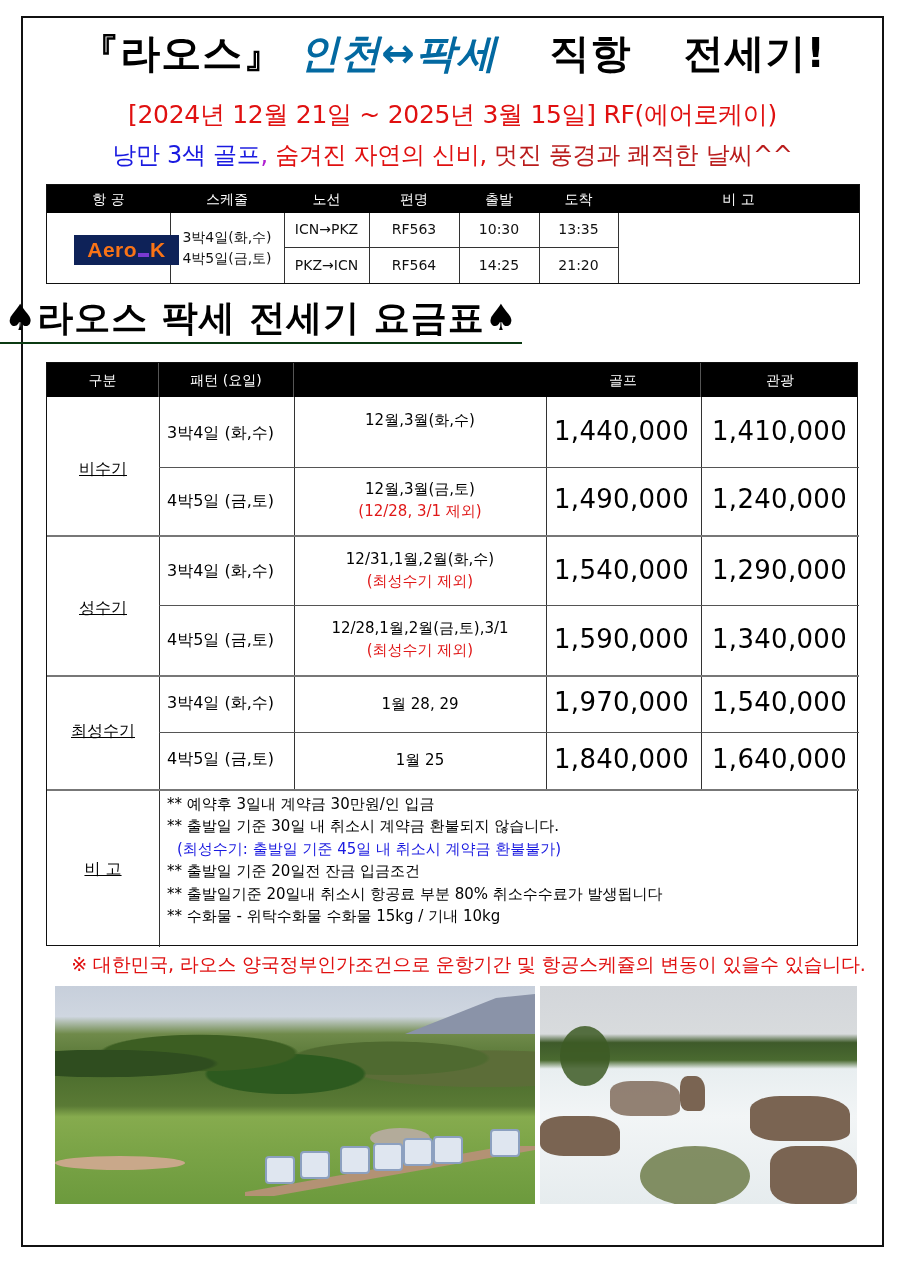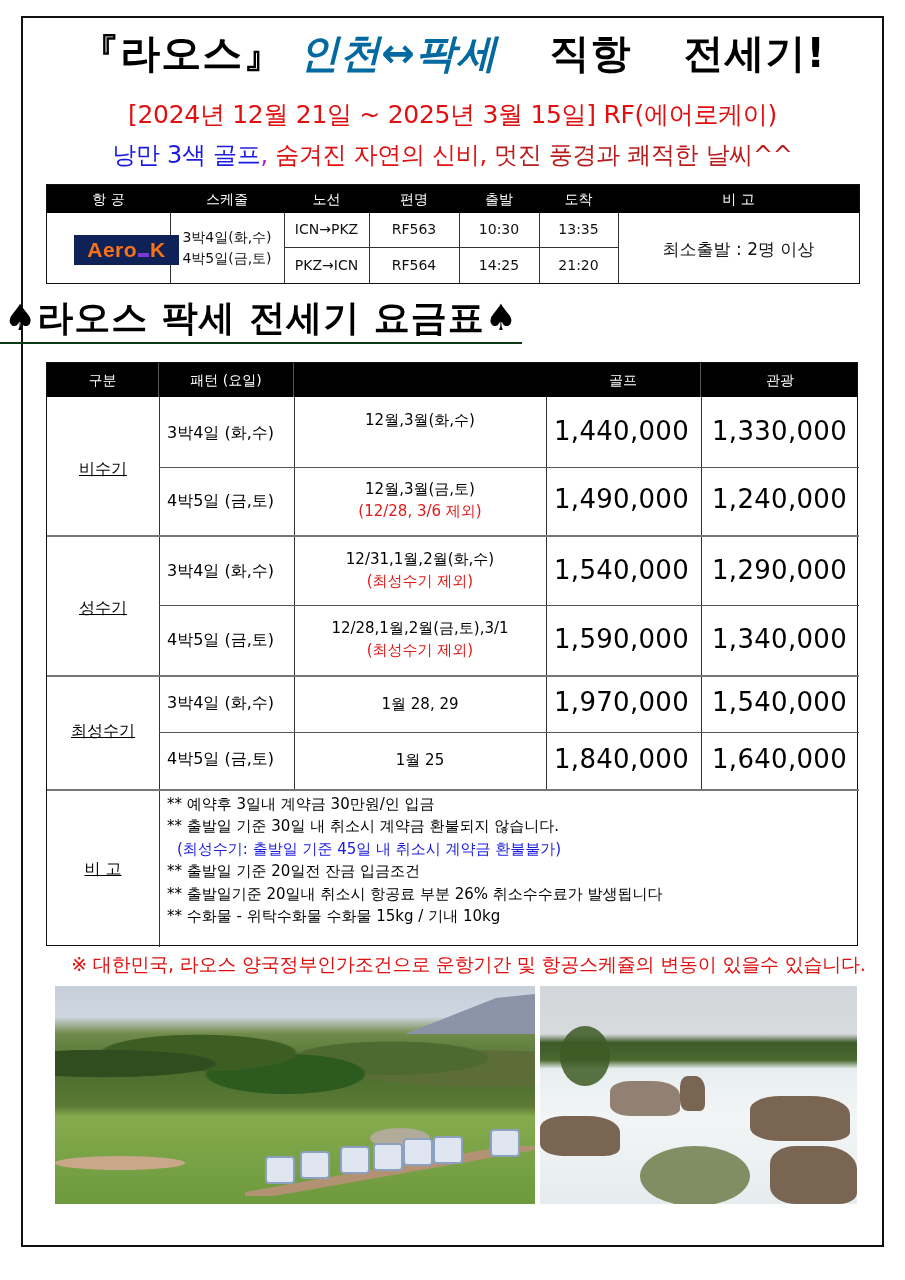--- a/index.html
+++ b/index.html
@@ -121,21 +121,20 @@
   <div class="cell" style="left:237px;top:36px;width:85px">ICN→PKZ</div>
   <div class="cell" style="left:322px;top:36px;width:90px">RF563</div>
   <div class="cell" style="left:412px;top:36px;width:80px">10:30</div>
   <div class="cell" style="left:492px;top:36px;width:79px">13:35</div>
 
   <div class="cell" style="left:237px;top:72px;width:85px">PKZ→ICN</div>
   <div class="cell" style="left:322px;top:72px;width:90px">RF564</div>
   <div class="cell" style="left:412px;top:72px;width:80px">14:25</div>
   <div class="cell" style="left:492px;top:72px;width:79px">21:20</div>
 
-  <div class="cell" style="left:571px;top:53px;width:241px;font-size:17px">최소출발 : 2명 이상</div>
 </div>
 
 <div class="sect">
   <span>♠라오스 팍세 전세기 요금표♠</span>
 </div>
 
 <div class="pt">
   <div class="hdr">
     <div class="hcell" style="left:0;width:112px">구분</div>
     <div class="hcell" style="left:112px;width:135px">패턴 (요일)</div>
@@ -153,25 +152,25 @@
   <div class="hline" style="left:112px;top:242px;width:700px"></div>
   <div class="hline thick" style="left:0;top:312px;width:812px"></div>
   <div class="hline" style="left:112px;top:369px;width:700px"></div>
   <div class="hline thick" style="left:0;top:426px;width:812px"></div>
 
   <div class="season" style="top:96px">비수기</div>
   <div>
     <div class="pattern" style="top:60px">3박4일 (화,수)</div>
     <div class="month" style="top:46px"><span>12월,3월(화,수)</span></div>
     <div class="price" style="left:499px;top:53px">1,440,000</div>
-    <div class="price" style="left:654px;top:53px;width:158px">1,330,000</div>
+    <div class="price" style="left:654px;top:53px;width:158px">1,410,000</div>
   </div>
   <div>
     <div class="pattern" style="top:128px">4박5일 (금,토)</div>
-    <div class="month" style="top:115px"><span>12월,3월(금,토)</span><span class="ex">(12/28, 3/6 제외)</span></div>
+    <div class="month" style="top:115px"><span>12월,3월(금,토)</span><span class="ex">(12/28, 3/1 제외)</span></div>
     <div class="price" style="left:499px;top:121px">1,490,000</div>
     <div class="price" style="left:654px;top:121px;width:158px">1,240,000</div>
   </div>
 
   <div class="season" style="top:235px">성수기</div>
   <div>
     <div class="pattern" style="top:198px">3박4일 (화,수)</div>
     <div class="month" style="top:185px"><span>12/31,1월,2월(화,수)</span><span class="ex">(최성수기 제외)</span></div>
     <div class="price" style="left:499px;top:192px">1,540,000</div>
     <div class="price" style="left:654px;top:192px;width:158px">1,290,000</div>
@@ -196,21 +195,21 @@
     <div class="price" style="left:499px;top:381px">1,840,000</div>
     <div class="price" style="left:654px;top:381px;width:158px">1,640,000</div>
   </div>
 
   <div class="notes-label" style="top:496px">비  고</div>
   <div class="notes">
     <div>** 예약후 3일내 계약금 30만원/인 입금</div>
     <div>** 출발일 기준 30일 내 취소시 계약금 환불되지 않습니다.</div>
     <div class="blue">(최성수기: 출발일 기준 45일 내 취소시 계약금 환불불가)</div>
     <div>** 출발일 기준 20일전 잔금 입금조건</div>
-    <div>** 출발일기준 20일내 취소시 항공료 부분 26% 취소수수료가 발생됩니다</div>
+    <div>** 출발일기준 20일내 취소시 항공료 부분 80% 취소수수료가 발생됩니다</div>
     <div>** 수화물 -  위탁수화물 수화물 15kg / 기내 10kg</div>
   </div>
 </div>
 
 <div class="disclaimer">※ 대한민국, 라오스 양국정부인가조건으로 운항기간 및 항공스케쥴의 변동이 있을수 있습니다.</div>
 
 <div class="photo golf">
   <div class="mountain"></div>
   <div class="trees"></div>
   <div class="pond"></div>

